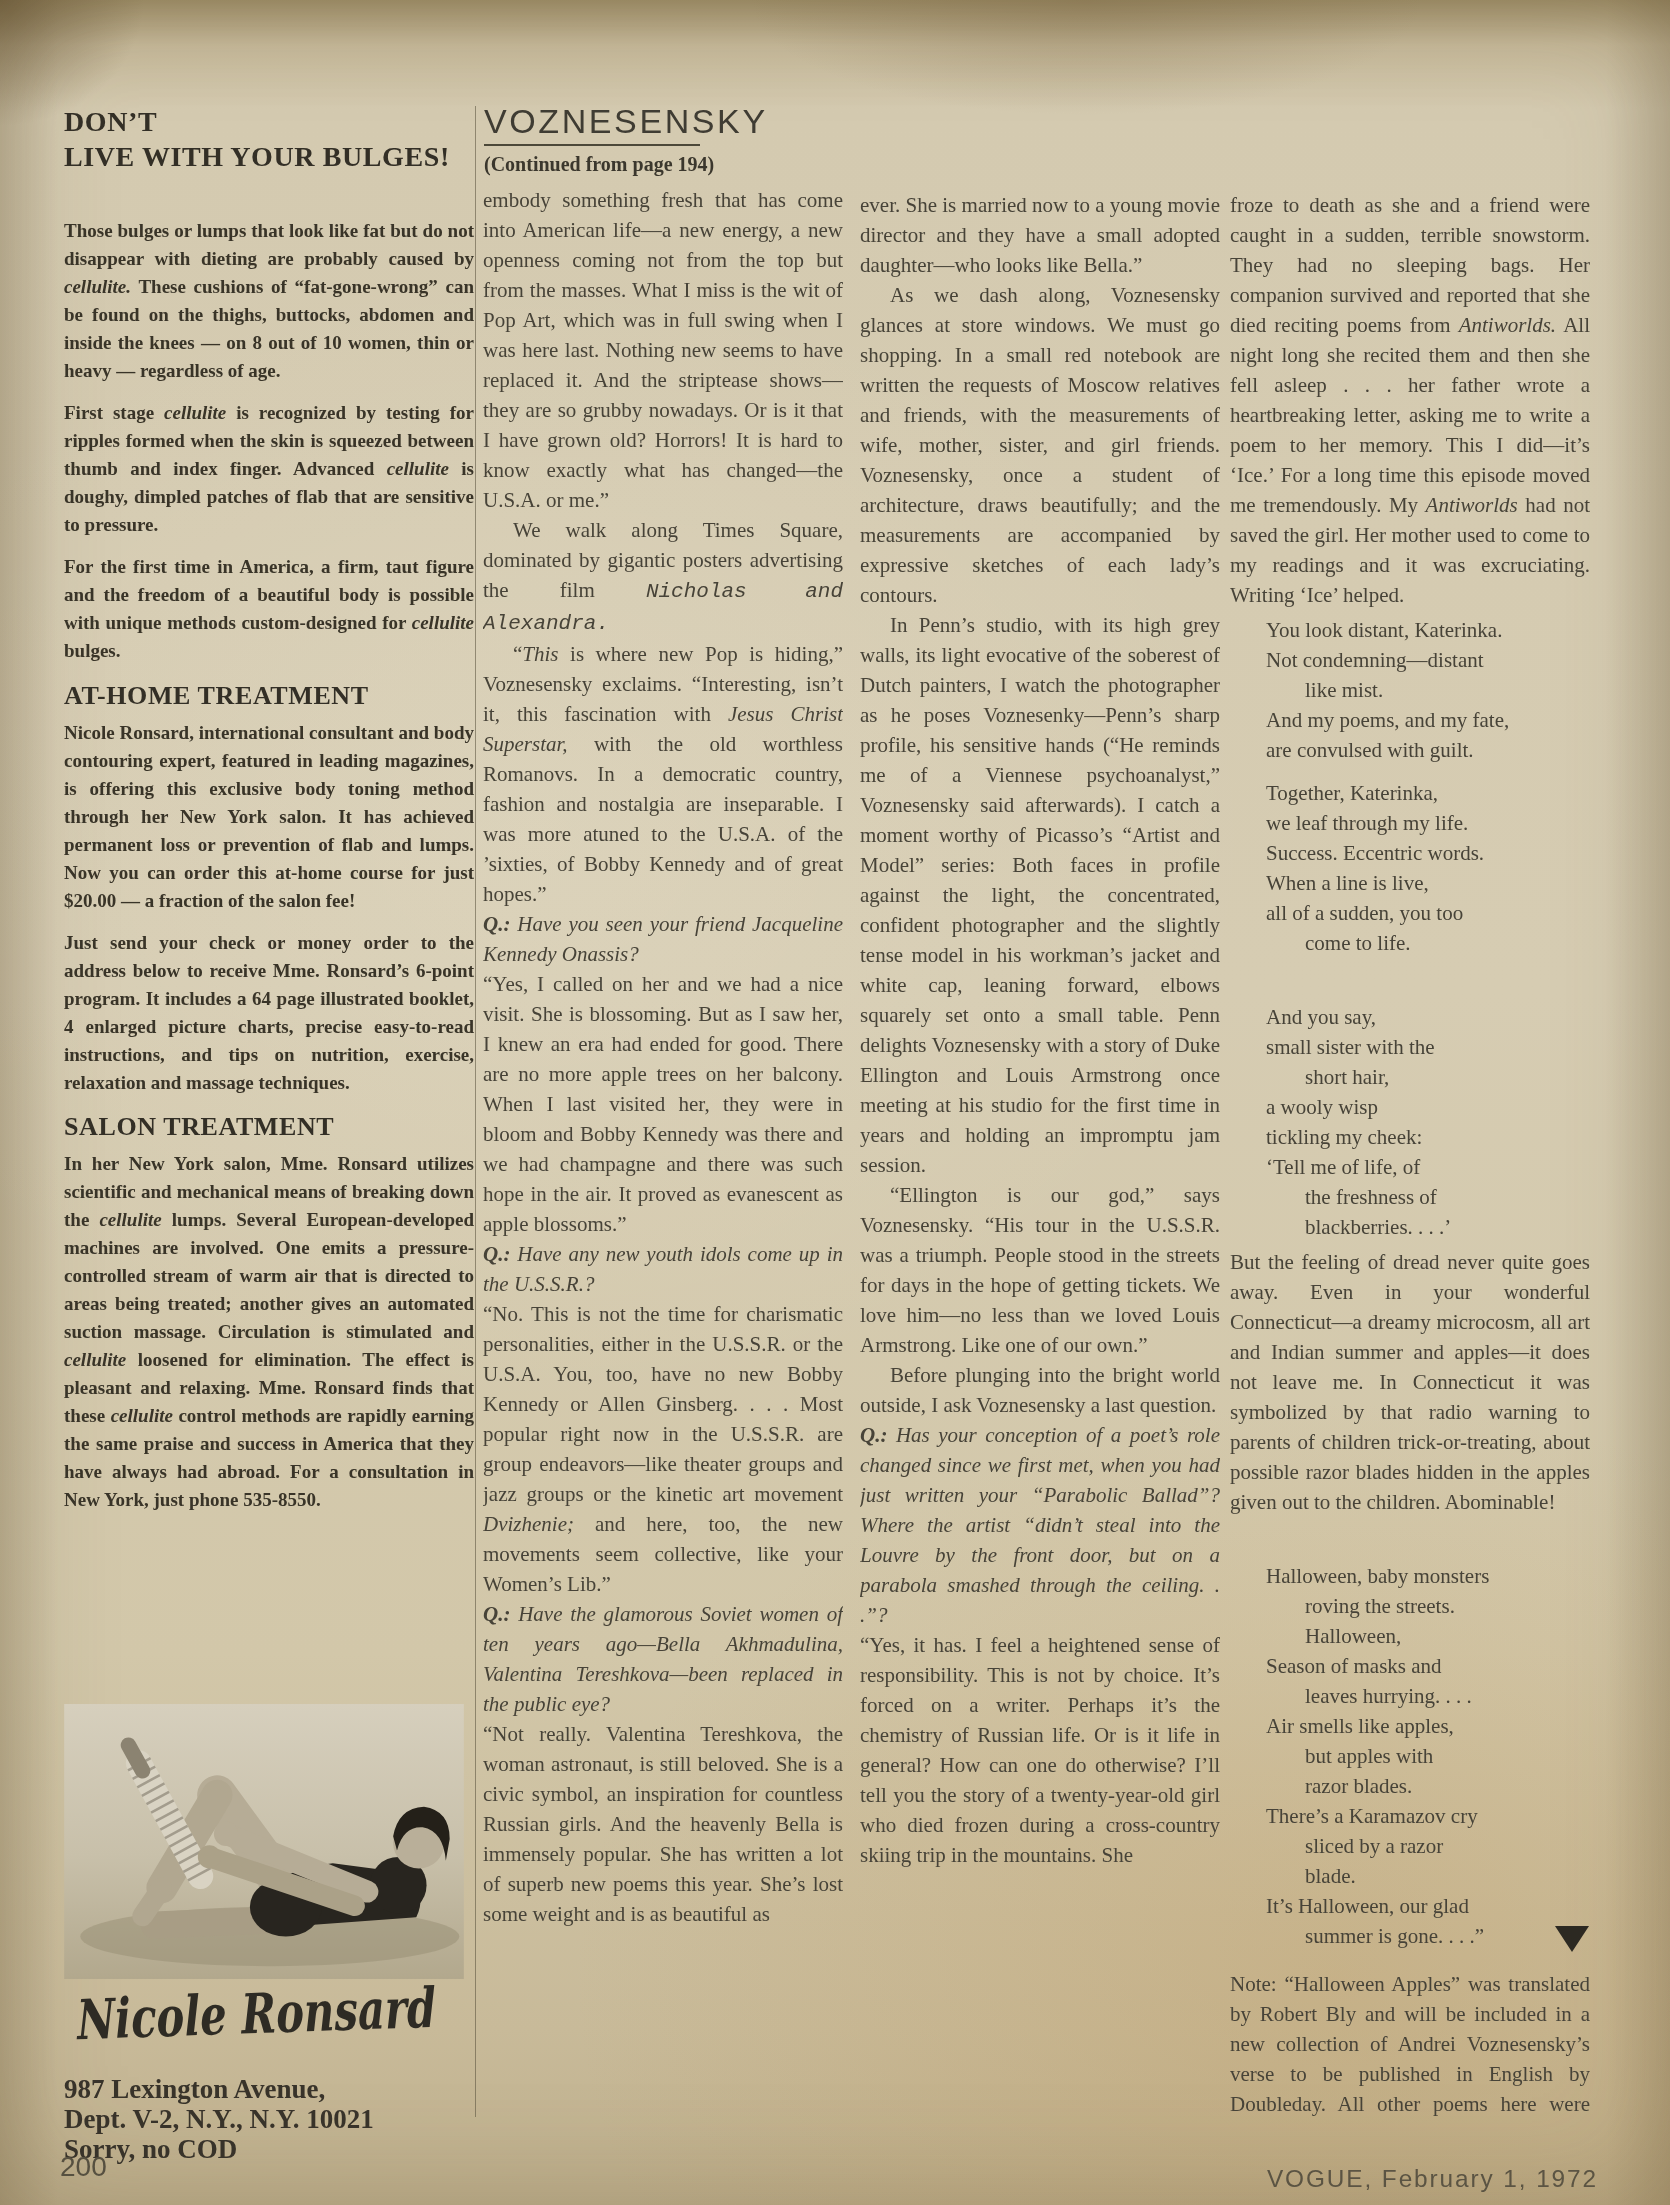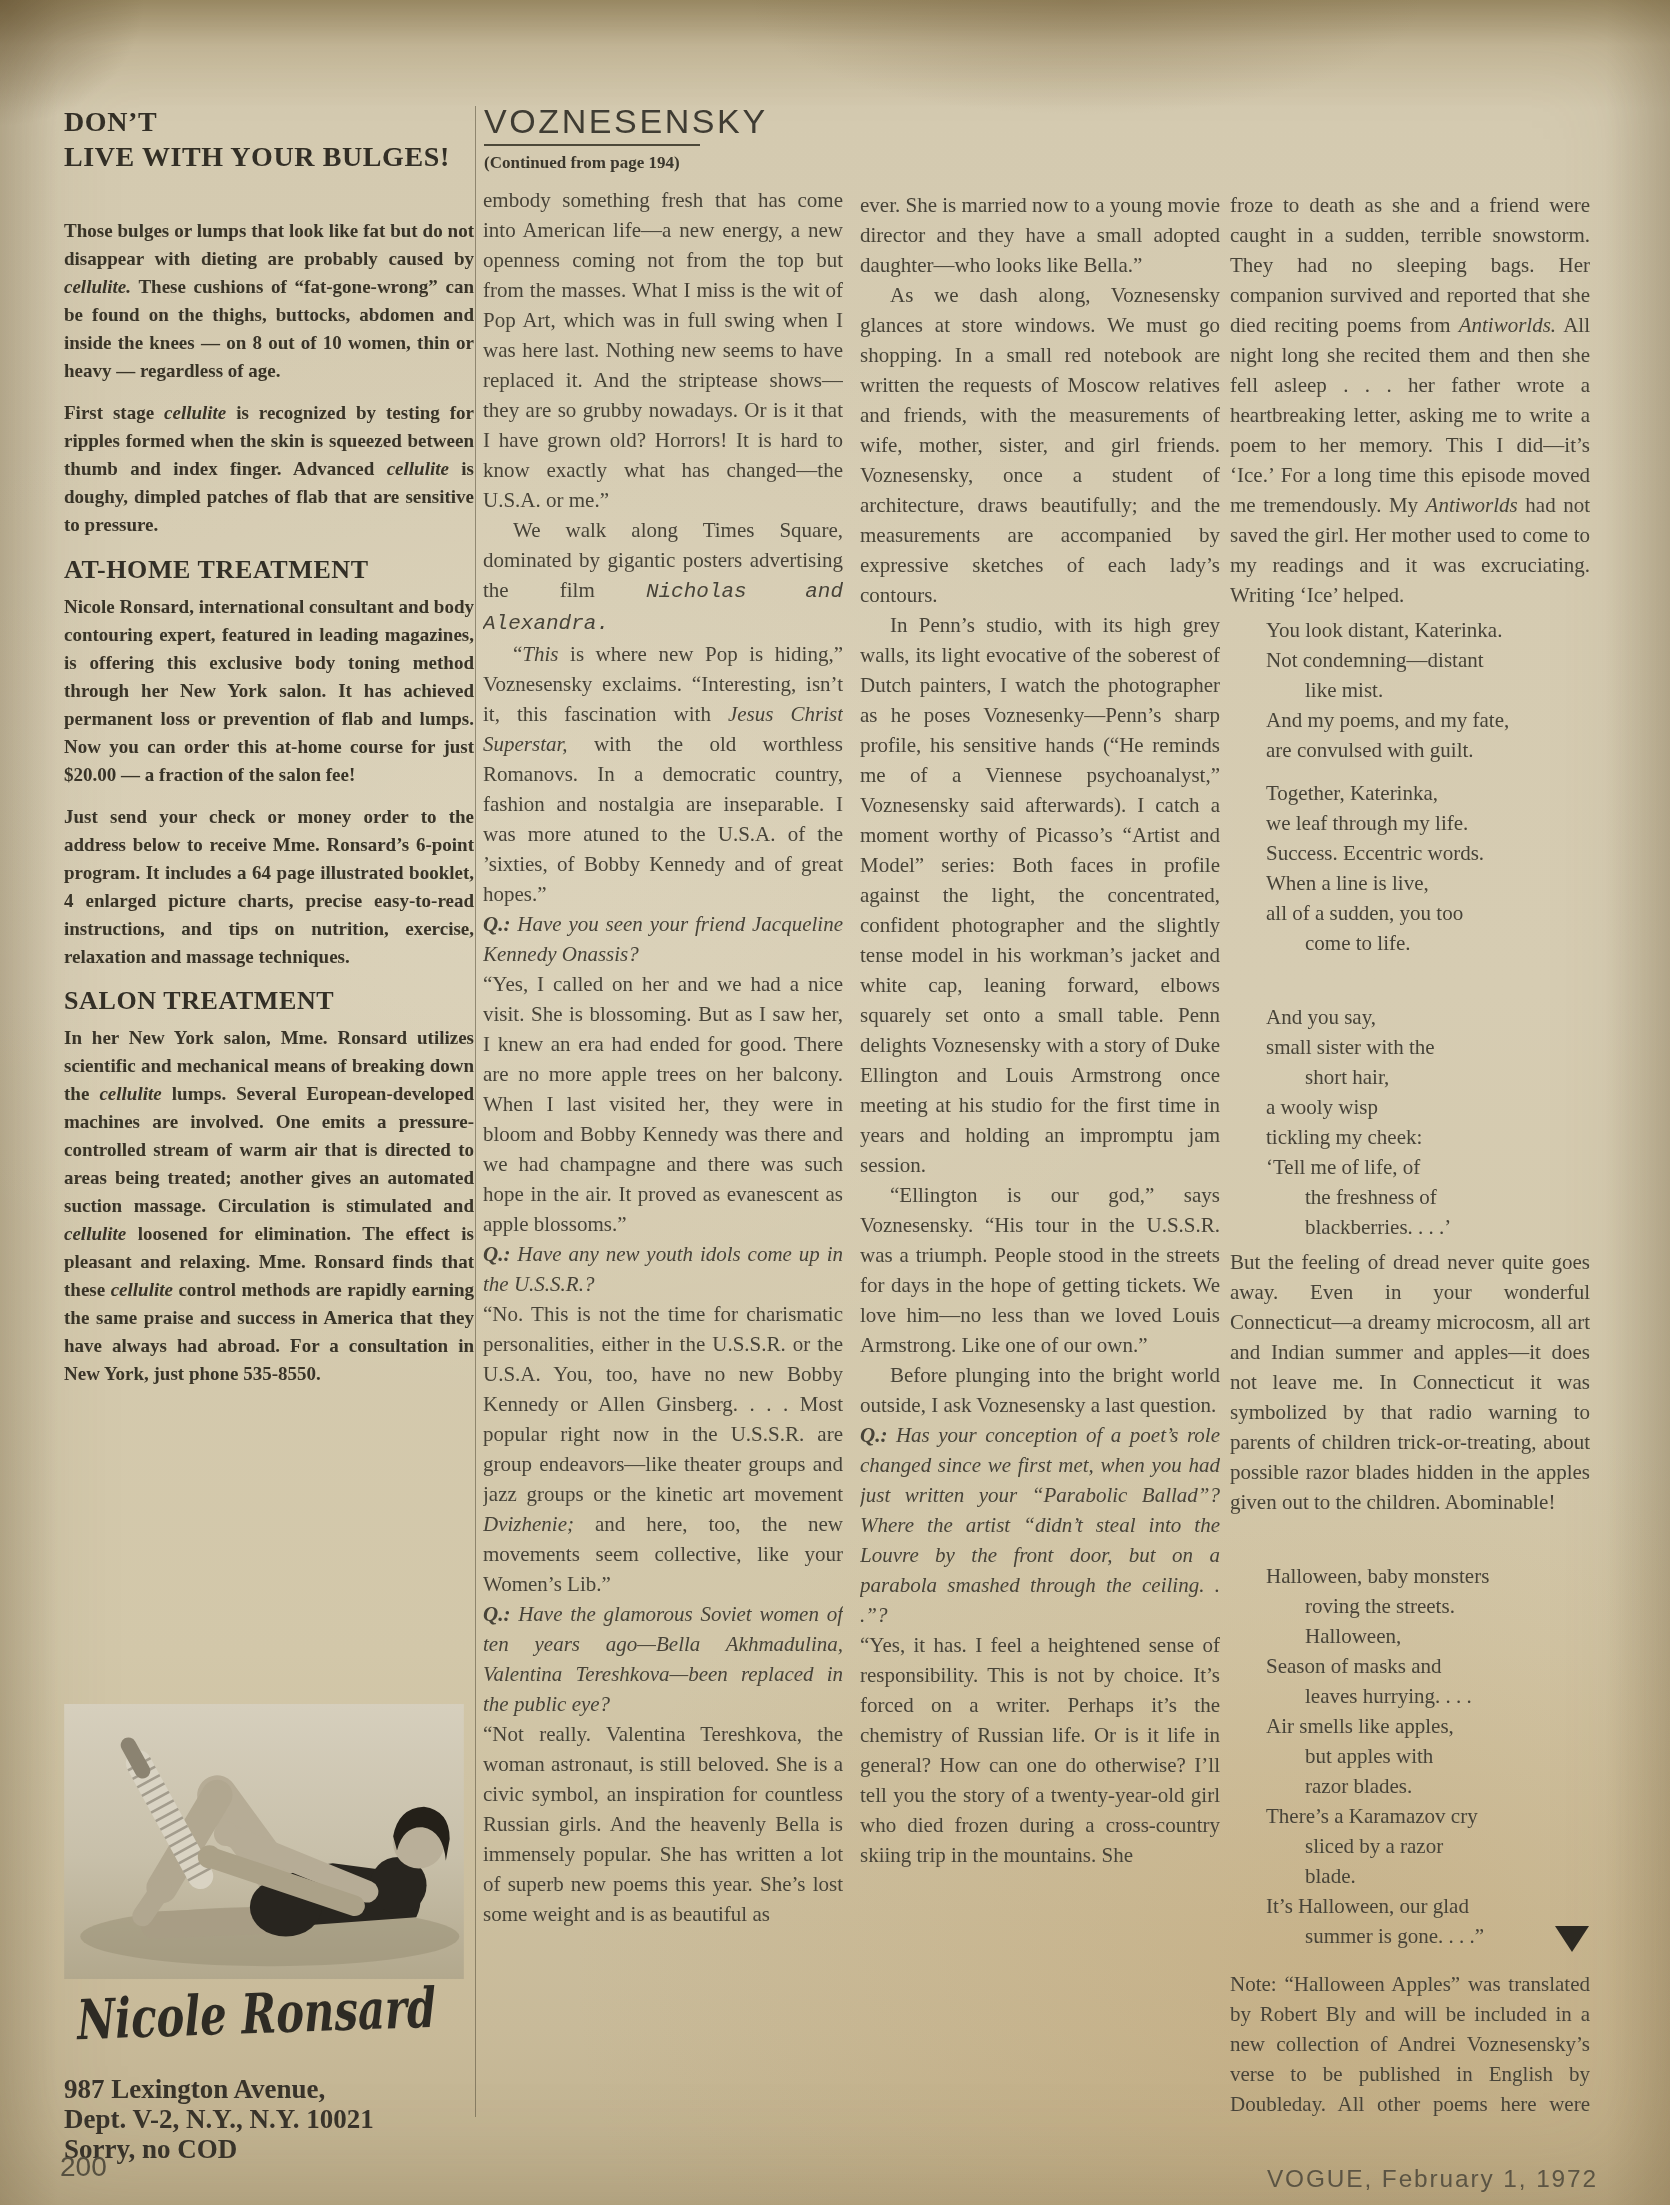--- a/index.html
+++ b/index.html
@@ -22,21 +22,21 @@
   #ad-body p{margin:0 0 14px 0;}
   .ad-sub{font-size:26px;letter-spacing:0.6px;margin:16.7px 0 9px 0;color:#332f26;font-weight:700;}
   #ad-photo{position:absolute;left:64px;top:1704px;width:400px;height:275px;}
   #ad-logo{position:absolute;left:72px;top:1984px;width:386px;height:77px;}
   #ad-address{position:absolute;left:64px;top:2074px;width:411px;font-weight:700;font-size:27px;line-height:30px;color:#38332a;}
   
   .vrule{position:absolute;left:475px;top:106px;width:1.3px;height:2011px;background:rgba(86,78,59,.55);}
   
   #a-title{position:absolute;left:484px;top:102px;font-family:"Liberation Sans",sans-serif;font-weight:400;font-size:34px;letter-spacing:2.6px;color:#3f3c33;}
   #a-trule{position:absolute;left:484px;top:144px;width:216px;height:1.9px;background:#4c4839;}
-  #a-cont{position:absolute;left:484px;top:153px;font-weight:700;font-size:17px;color:#3b372d;}
+  #a-cont{position:absolute;left:484px;top:153px;font-weight:700;font-size:20px;color:#3b372d;}
   .acol{position:absolute;width:360px;text-align:justify;font-size:21px;line-height:30px;color:#474338;overflow:hidden;}
   #col0{left:483px;top:185px;height:1935px;}
   #col1{left:860px;top:190px;height:1930px;}
   #col2{left:1230px;top:190px;height:1930px;}
   .acol p{margin:0;}
   .acol p.ind{text-indent:30px;}
   .qmark{font-weight:700;font-style:italic;}
   .poem{text-align:left;margin:5.1px 0 5.1px 36px;}
   .stanza{margin:0 0 13px 0;}
   .stanza:last-child{margin-bottom:3.9px;margin-top:44px;}
@@ -53,20 +53,21 @@
 
 <div id="page">
 
   <div class="ad-head">
     <div>DON’T</div>
     <div>LIVE WITH YOUR BULGES!</div>
   </div>
   <div id="ad-body">
       <p class=""><span>Those bulges or lumps that look like fat but do not disappear with dieting are probably caused by </span><span style="font-style: italic;">cellulite.</span><span> These cushions of “fat-gone-wrong” can be found on the thighs, buttocks, abdomen and inside the knees — on 8 out of 10 women, thin or heavy — regardless of age.</span></p>
       <p class=""><span>First stage </span><span style="font-style: italic;">cellulite</span><span> is recognized by testing for ripples formed when the skin is squeezed between thumb and index finger. Advanced </span><span style="font-style: italic;">cellulite</span><span> is doughy, dimpled patches of flab that are sensitive to pressure.</span></p>
+      <p class=""><span>For the first time in America, a firm, taut figure and the freedom of a beautiful body is possible with unique methods custom-designed for </span><span style="font-style: italic;">cellulite</span><span> bulges.</span></p>
       <div class="ad-sub">AT-HOME TREATMENT</div>
       <p class=""><span>Nicole Ronsard, international consultant and body contouring expert, featured in leading magazines, is offering this exclusive body toning method through her New York salon. It has achieved permanent loss or prevention of flab and lumps. Now you can order this at-home course for just $20.00 — a fraction of the salon fee!</span></p>
       <p class=""><span>Just send your check or money order to the address below to receive Mme. Ronsard’s 6-point program. It includes a 64 page illustrated booklet, 4 enlarged picture charts, precise easy-to-read instructions, and tips on nutrition, exercise, relaxation and massage techniques.</span></p>
       <div class="ad-sub">SALON TREATMENT</div>
       <p class=""><span>In her New York salon, Mme. Ronsard utilizes scientific and mechanical means of breaking down the </span><span style="font-style: italic;">cellulite</span><span> lumps. Several European-developed machines are involved. One emits a pressure-controlled stream of warm air that is directed to areas being treated; another gives an automated suction massage. Circulation is stimulated and </span><span style="font-style: italic;">cellulite</span><span> loosened for elimination. The effect is pleasant and relaxing. Mme. Ronsard finds that these </span><span style="font-style: italic;">cellulite</span><span> control methods are rapidly earning the same praise and success in America that they have always had abroad. For a consultation in New York, just phone 535-8550.</span></p>
     </div>
 
   <svg id="ad-photo" viewBox="0 0 622 428" xmlns="http://www.w3.org/2000/svg" aria-hidden="true">
     <defs>
       <linearGradient id="pbg" x1="0" y1="0" x2="0" y2="1">

